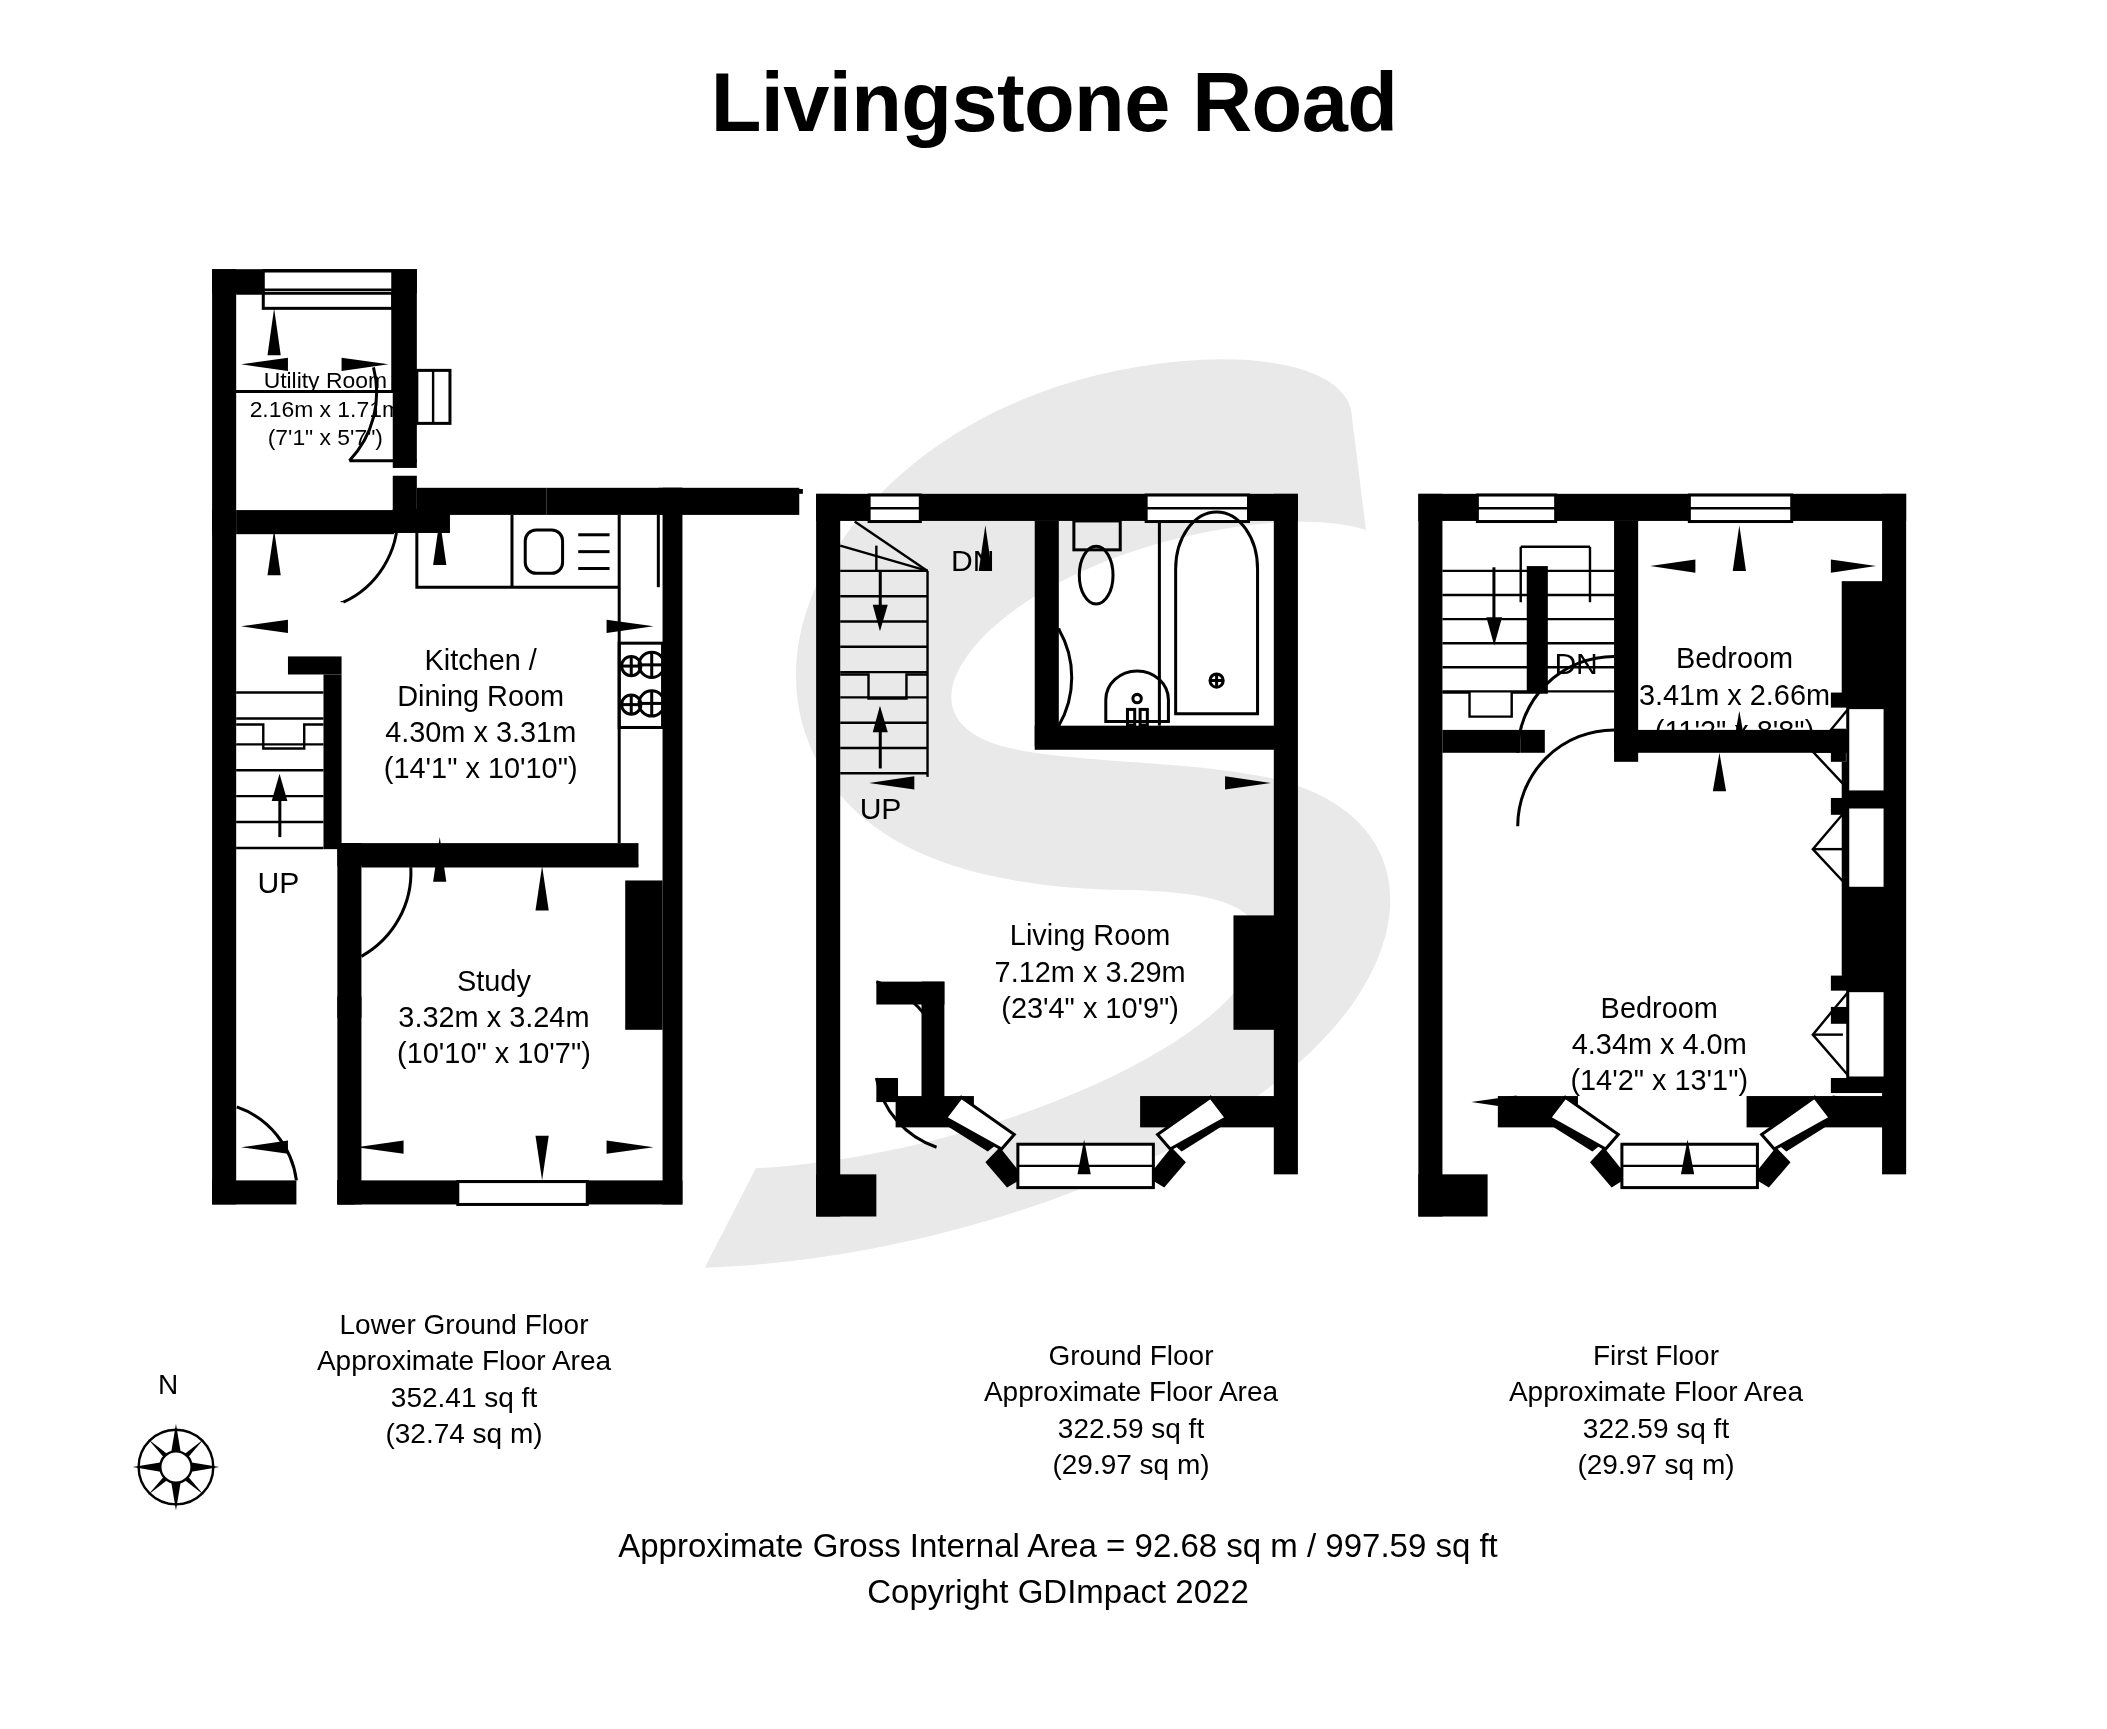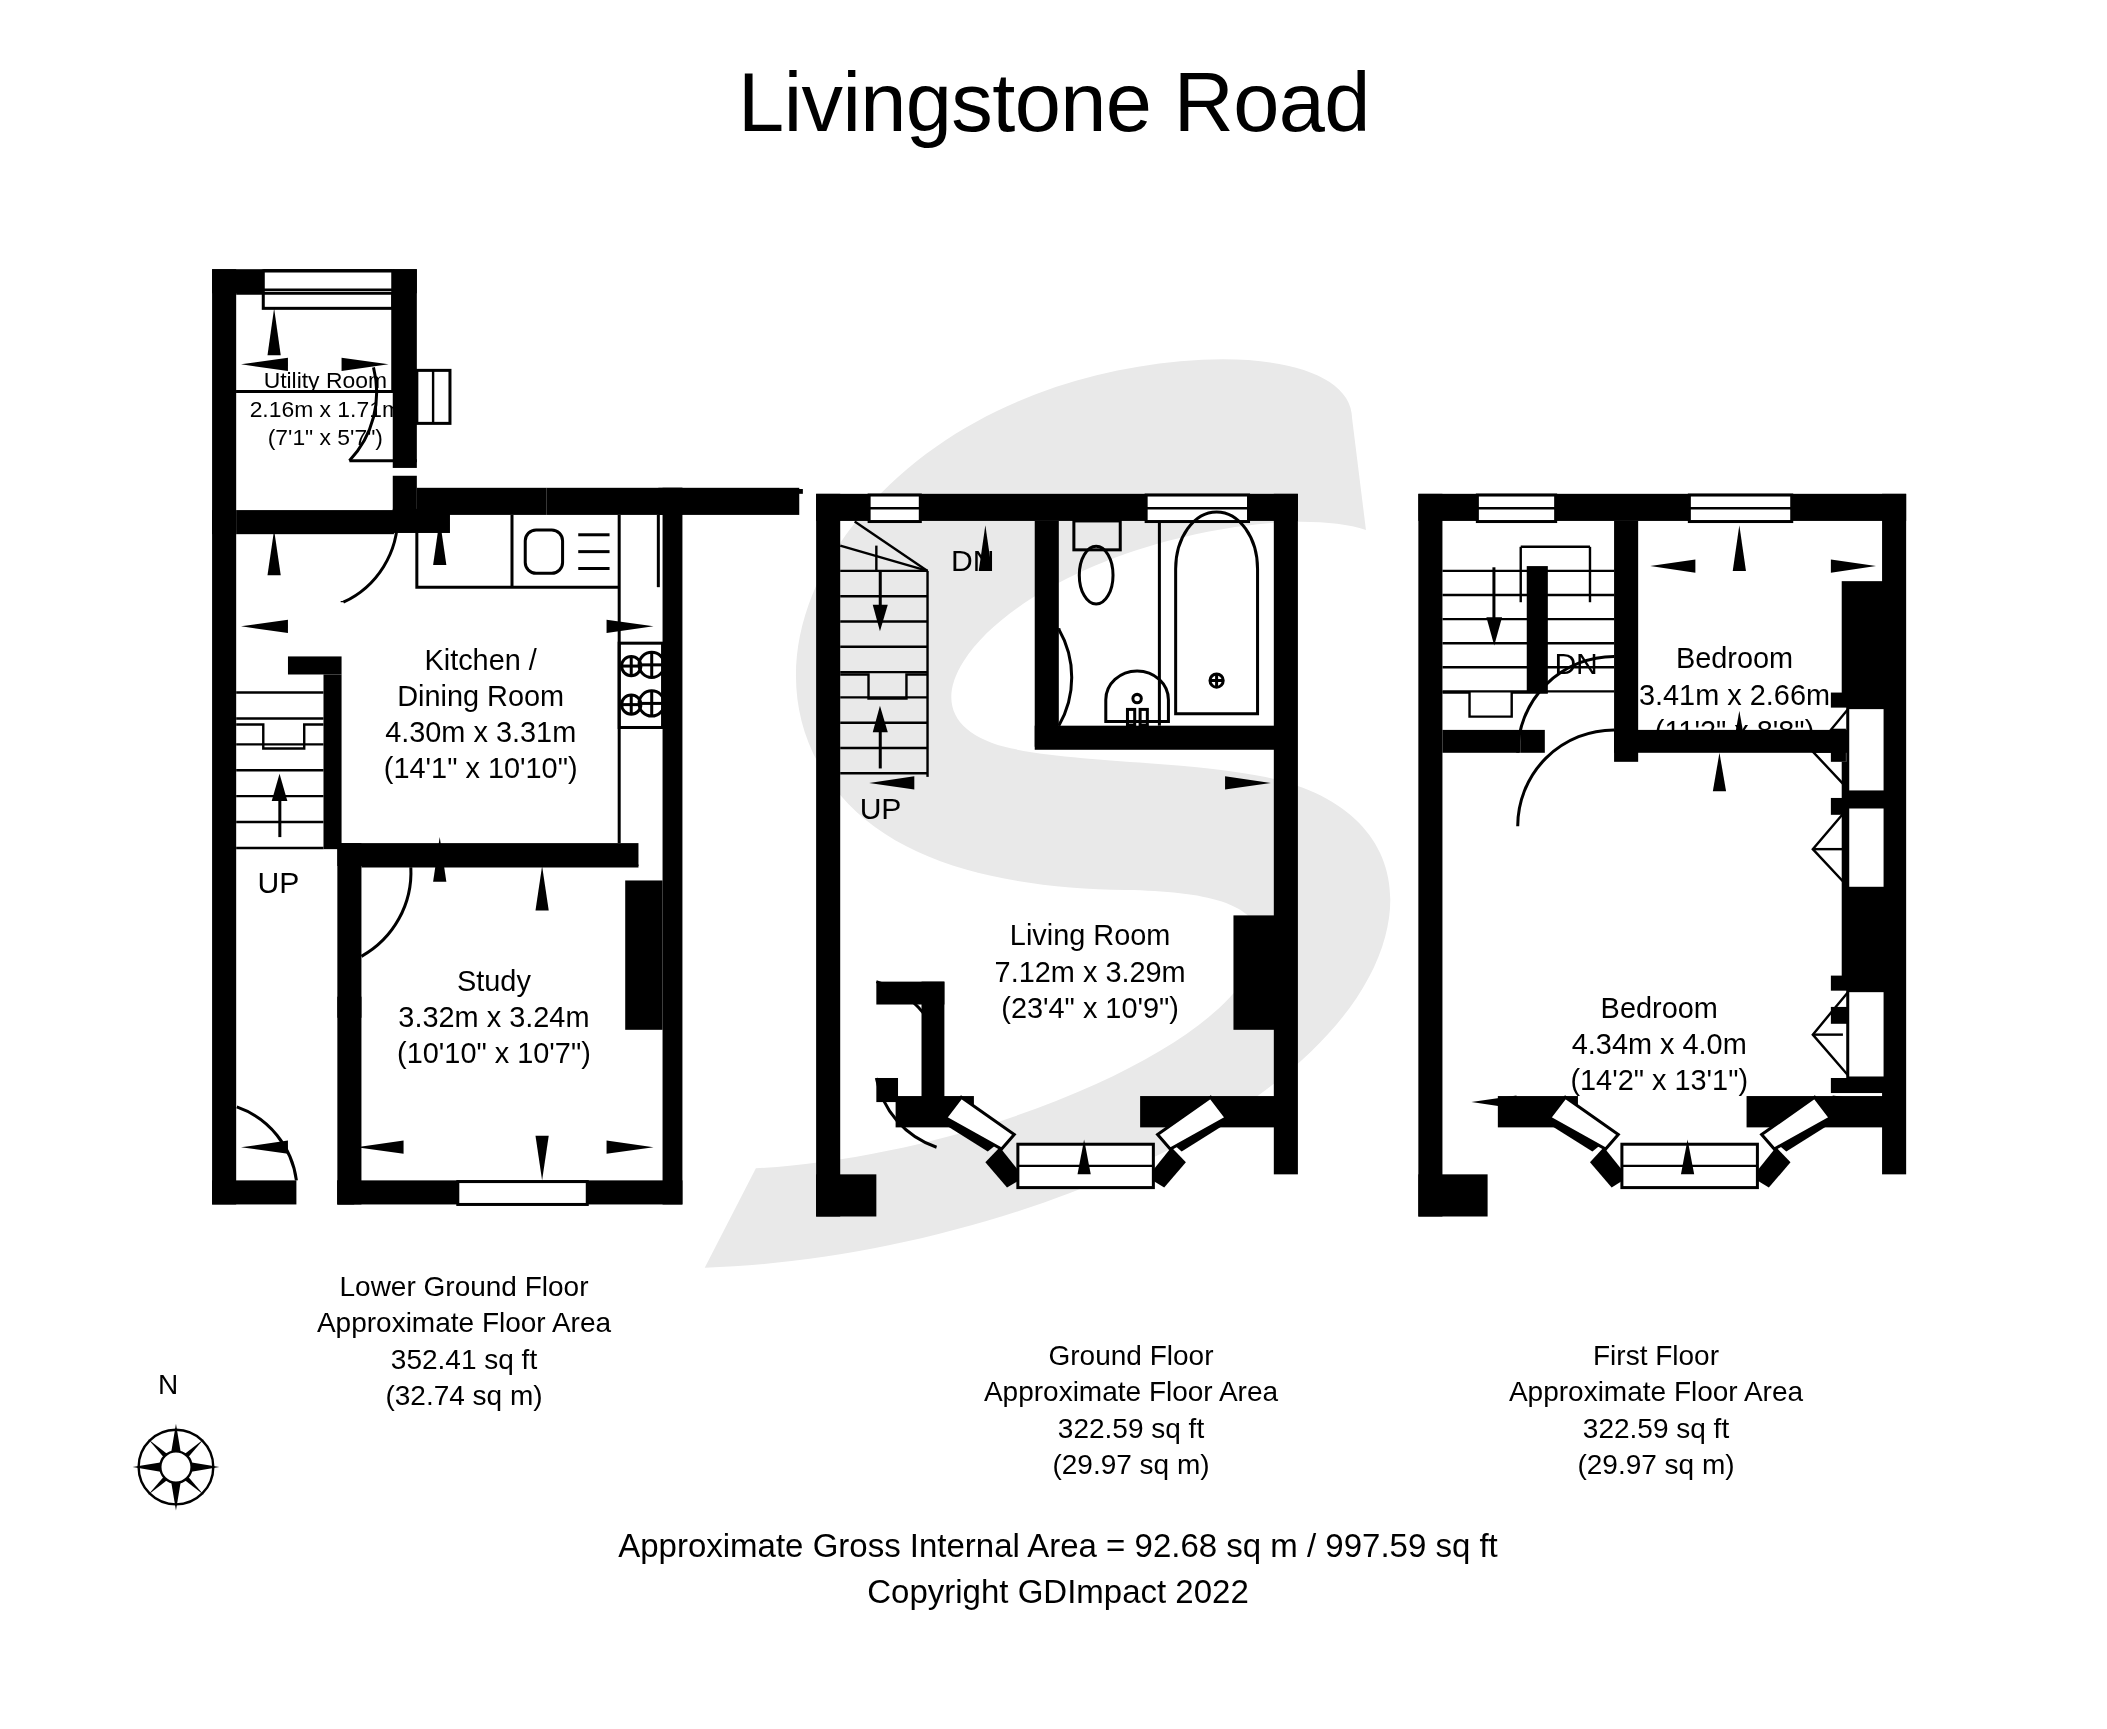--- a/index.html
+++ b/index.html
@@ -19,39 +19,39 @@
     position: absolute;
     inset: 0;
   }
   .title {
     position: absolute;
     top: 59px;
     left: 0;
     width: 2108px;
     text-align: center;
     font-size: 83px;
-    font-weight: normal;
+    font-weight: bold;
     letter-spacing: -0.6px;
     line-height: 1.05;
   }
   svg.plan {
     position: absolute;
     top: 0;
     left: 0;
     width: 2108px;
     height: 1729px;
   }
   .floorcap {
     position: absolute;
     text-align: center;
     font-size: 28px;
     line-height: 1.30;
     white-space: pre-line;
   }
-  #cap-lower { left: 163px;  top: 1269px; width: 602px; }
+  #cap-lower { left: 163px;  top: 1307px; width: 602px; }
   #cap-ground{ left: 830px; top: 1338px; width: 602px; }
   #cap-first { left: 1355px; top: 1338px; width: 602px; }
   .footer {
     position: absolute;
     left: 4px;
     top: 1523px;
     width: 2108px;
     text-align: center;
     font-size: 33px;
     line-height: 1.38;

